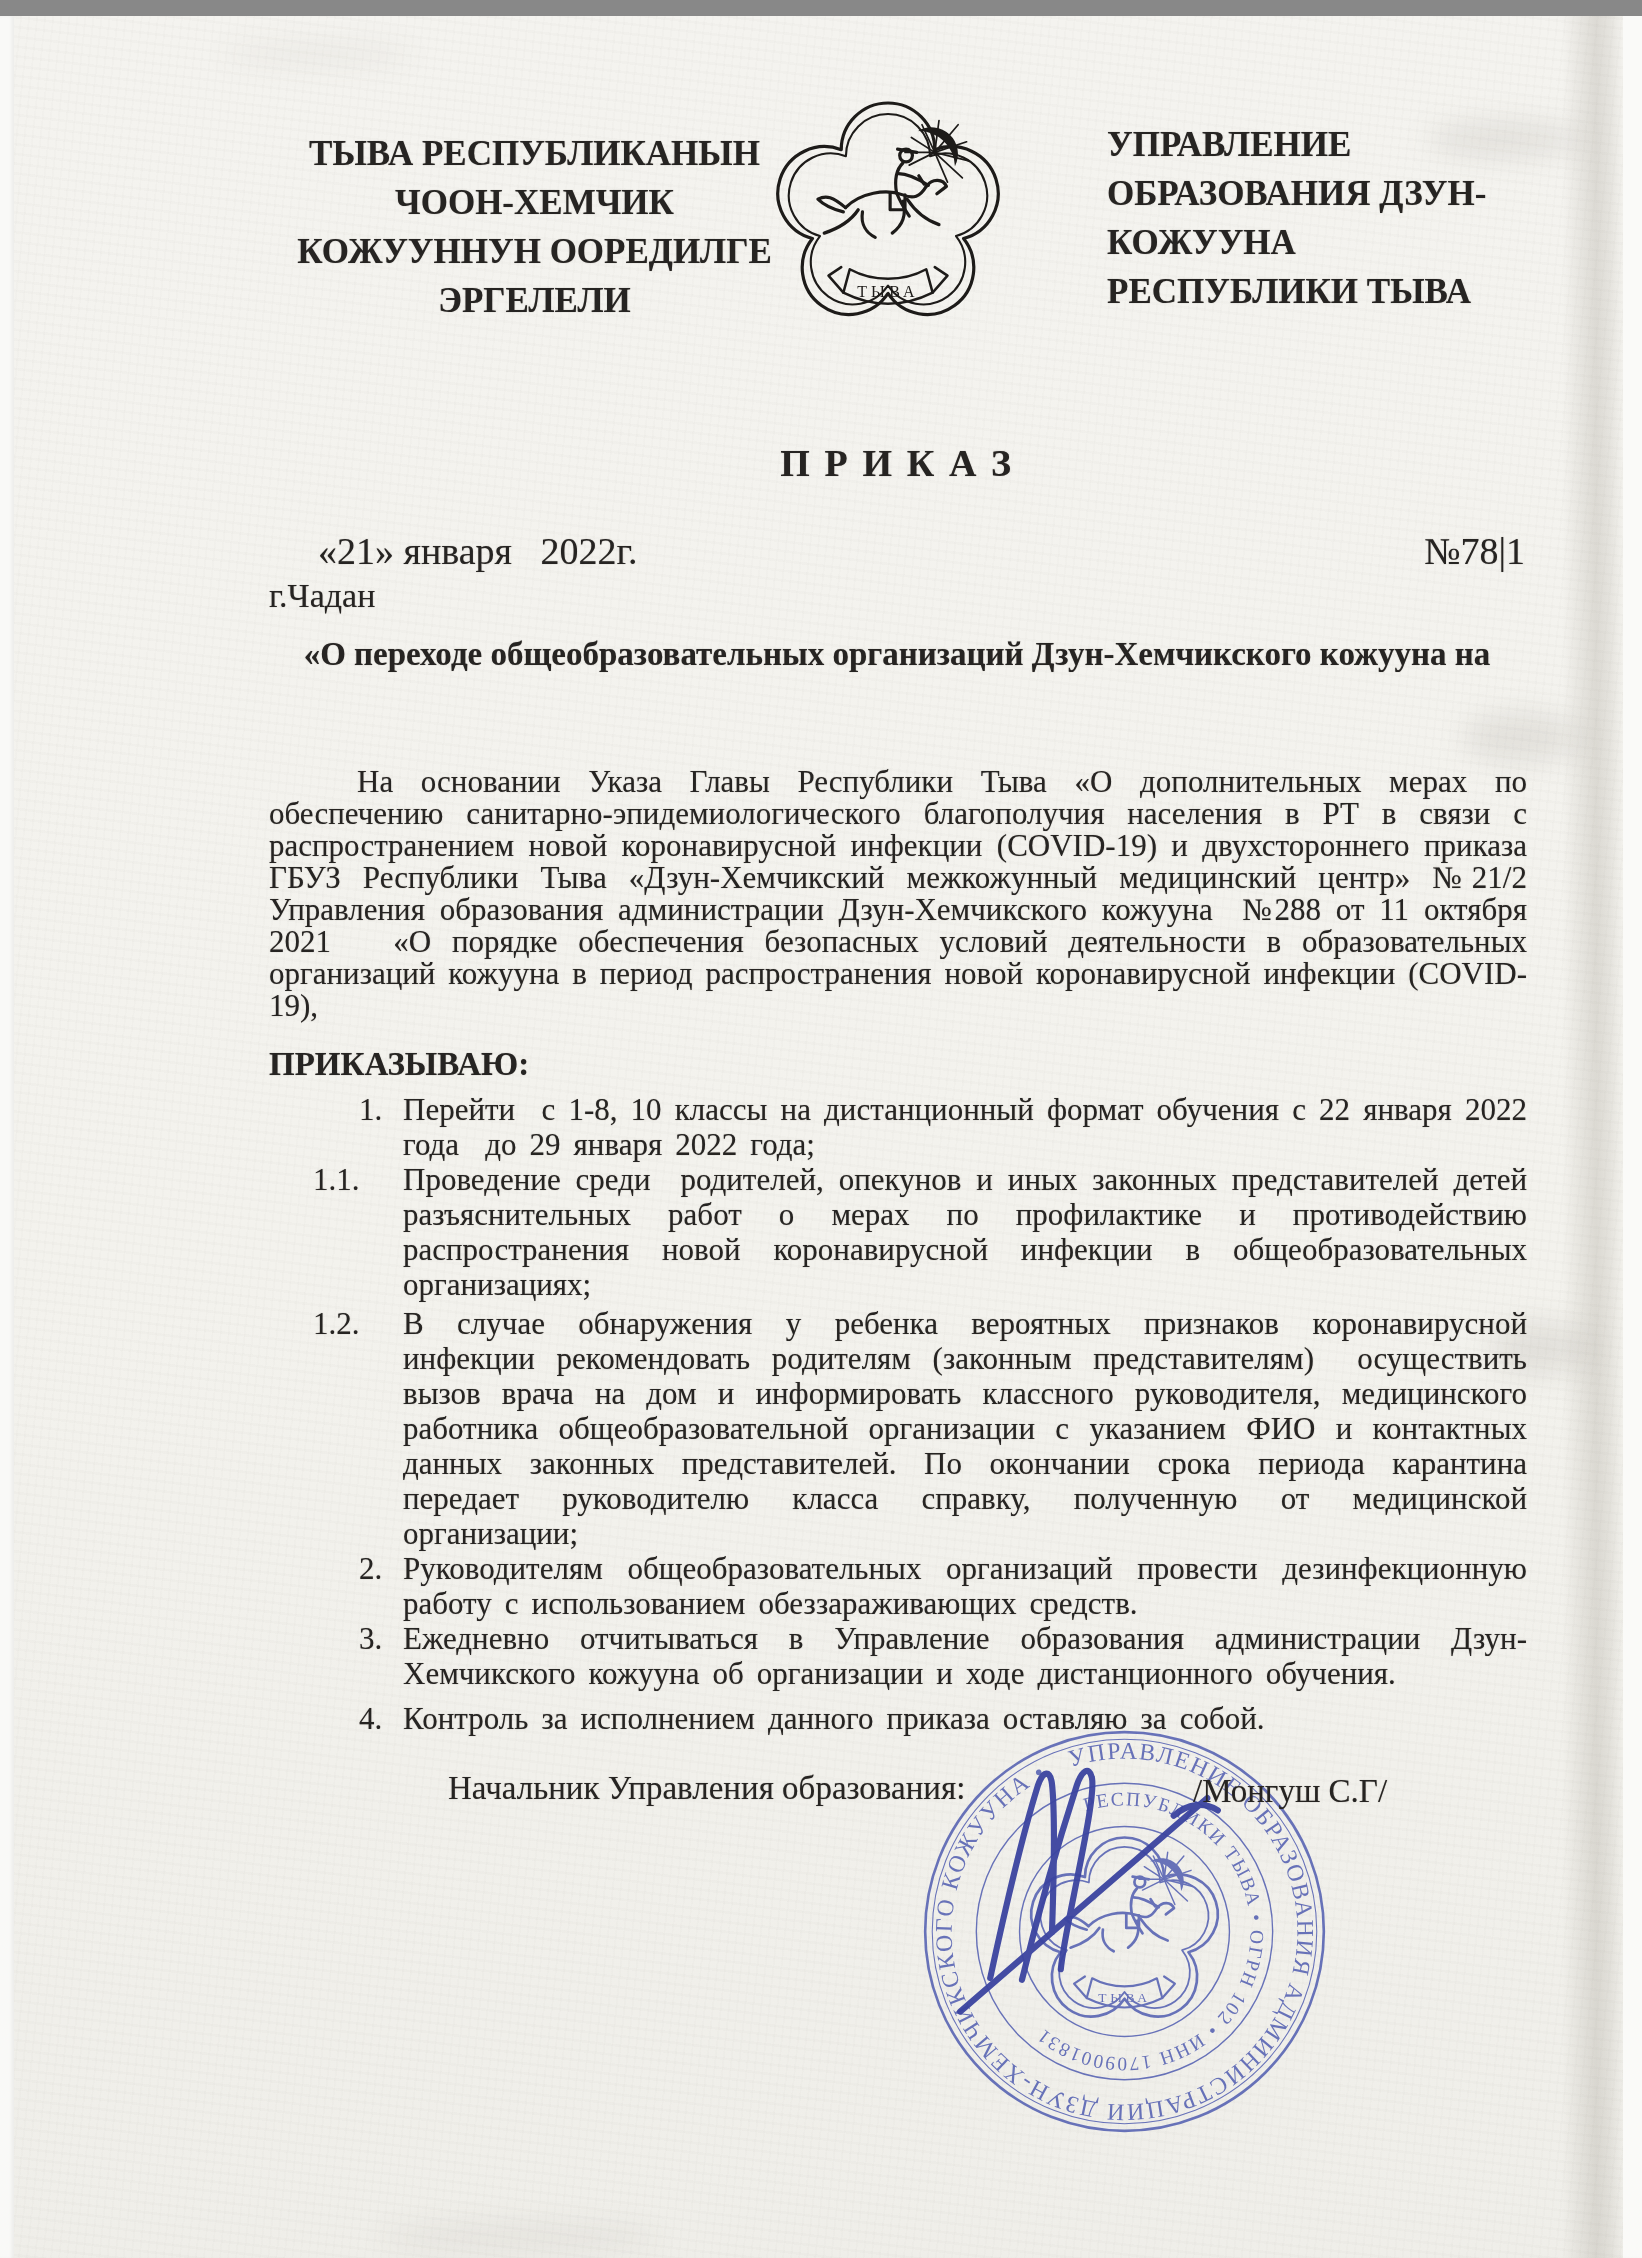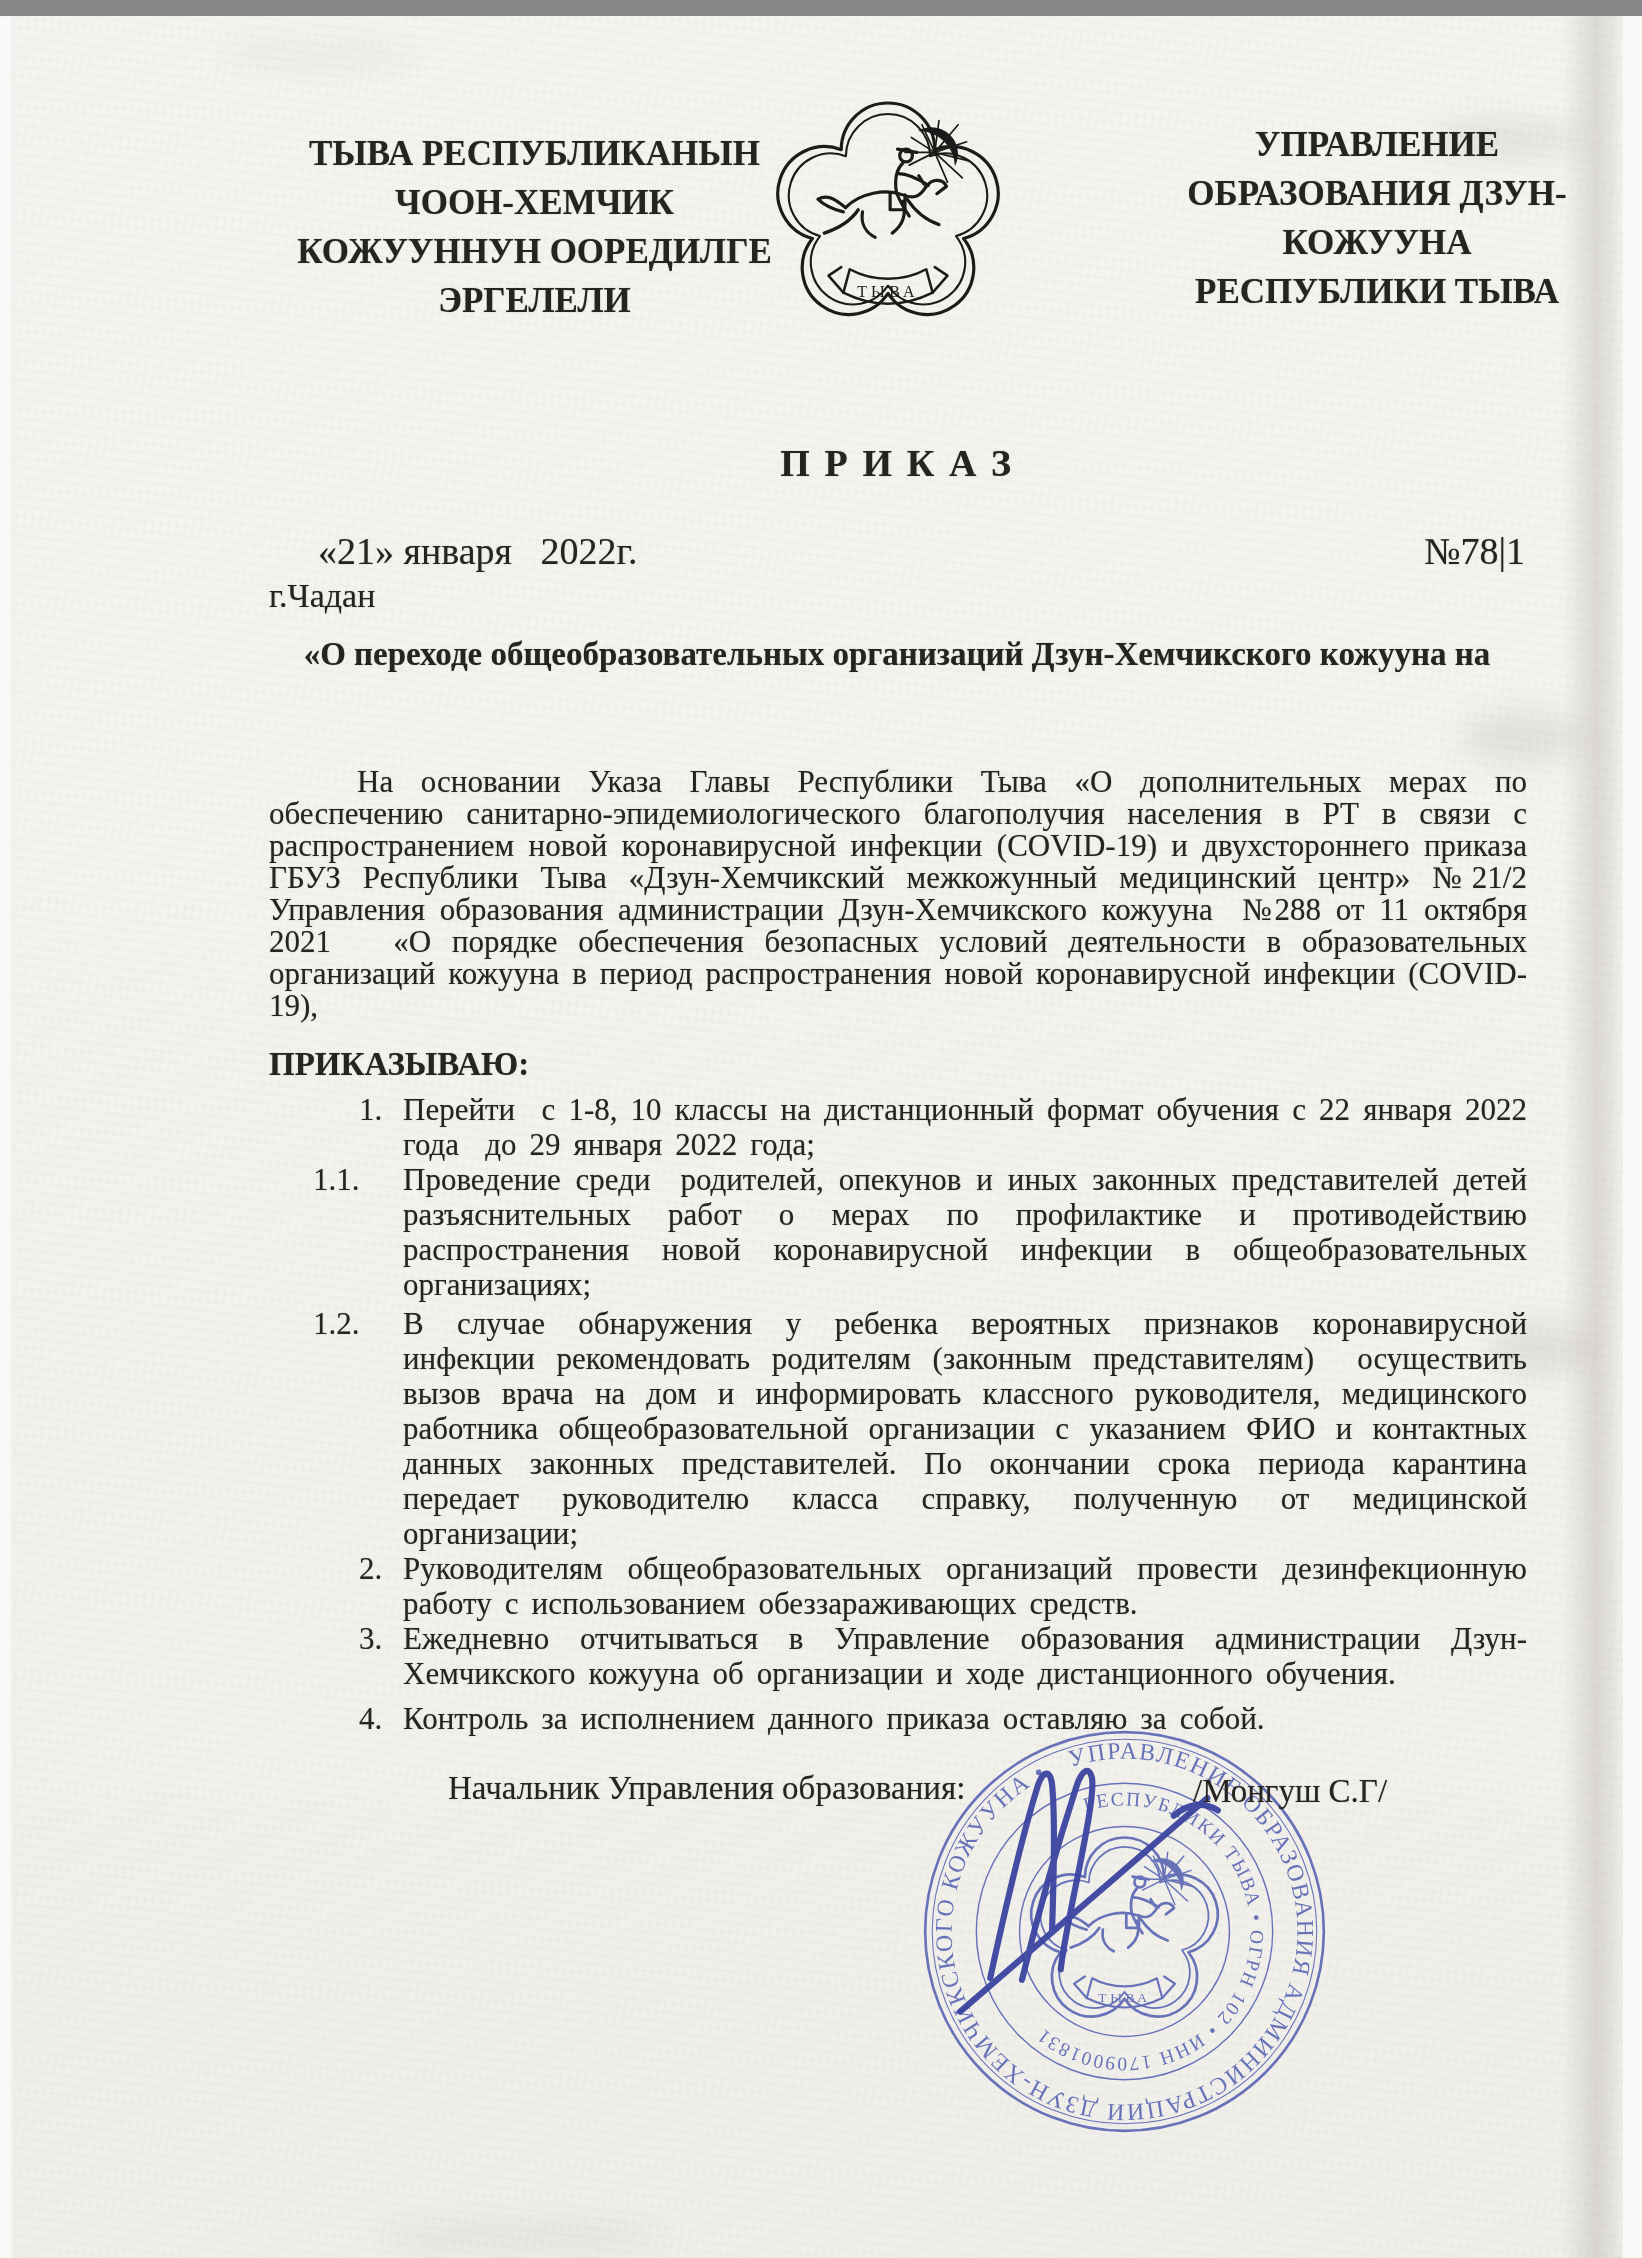--- a/index.html
+++ b/index.html
@@ -22,21 +22,21 @@
   .edge-bottom{left:0;right:0;bottom:0;height:17.6px;background:linear-gradient(0deg,rgba(120,112,100,.14),rgba(120,112,100,0));}
   .smudge{background:rgba(105,98,88,.12);filter:blur(14px);border-radius:50%;}
   .sm1{left:1429px;top:106px;width:150px;height:35px;}
   .sm2{left:1464px;top:697px;width:115px;height:49px;}
   .sm3{left:1491px;top:1306px;width:97px;height:53px;}
   .sm4{left:379px;top:2206px;width:282px;height:31px;opacity:.6;}
   .sm5{left:221px;top:26.5px;width:194px;height:23px;opacity:.5;}
 
   
   .org-left{left:261px;top:113px;width:547px;text-align:center;font-weight:bold;font-size:35px;line-height:49px;}
-  .org-right{left:1161px;top:104px;width:432px;text-align:center;font-weight:bold;font-size:35px;line-height:49px;}
+  .org-right{left:1107px;top:104px;width:432px;text-align:left;font-weight:bold;font-size:35px;line-height:49px;}
   .org-line{position:static;display:block;}
   .emblem{left:769px;top:78px;width:238px;height:240px;color:#1d1b19;}
 
   .doc-type{left:269px;top:425px;width:1256px;text-align:center;font-weight:bold;font-size:38px;letter-spacing:2.6px;}
   .date-row{left:269px;top:513px;width:1256px;font-size:38px;display:flex;position:absolute;justify-content:space-between;}
   .date-row span{position:static;}
   .order-date{margin-left:49px;}
   .place{left:269px;top:561px;width:1256px;text-align:left;font-size:34px;}
   .subject{left:269px;top:618px;width:1256px;text-align:center;font-weight:bold;font-size:33px;line-height:41px;}
   .subject div{position:static;}

